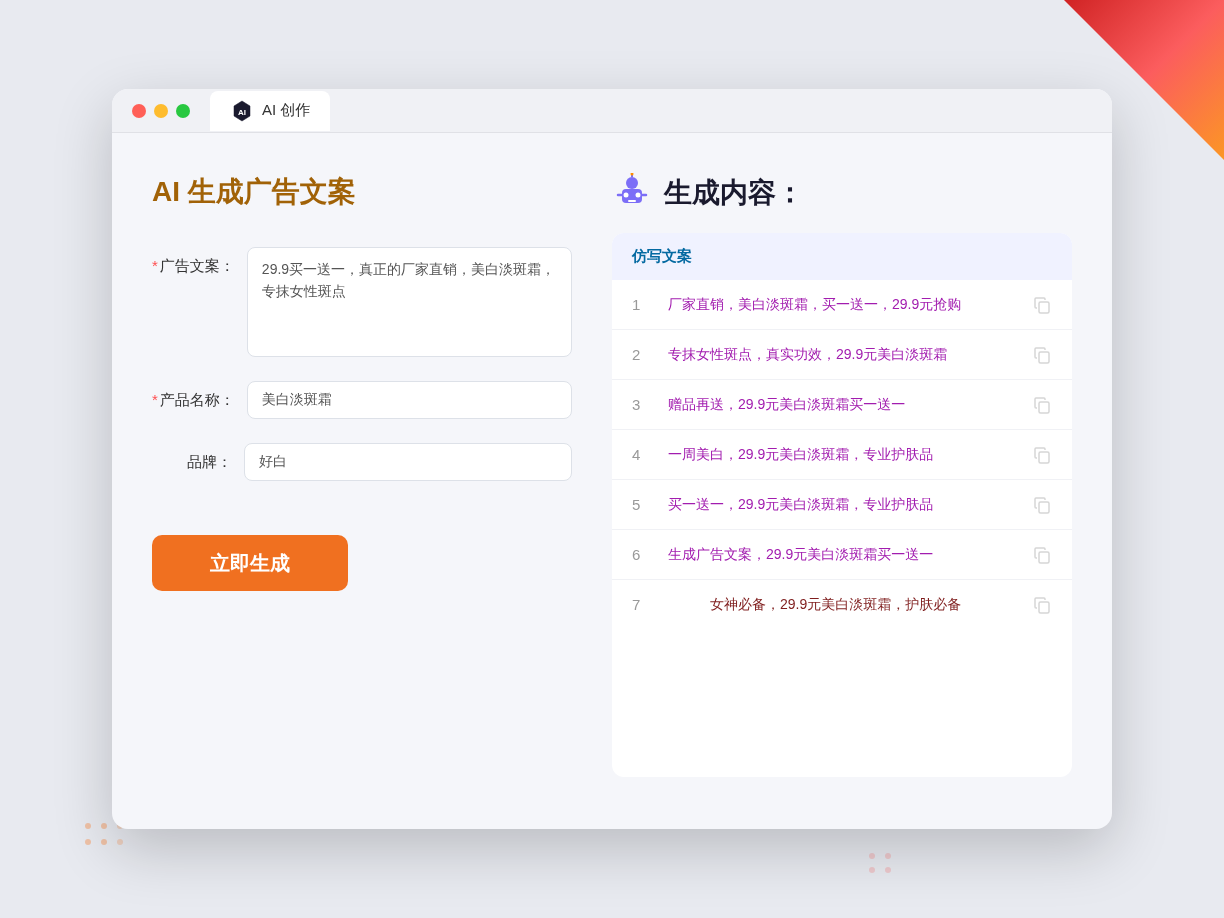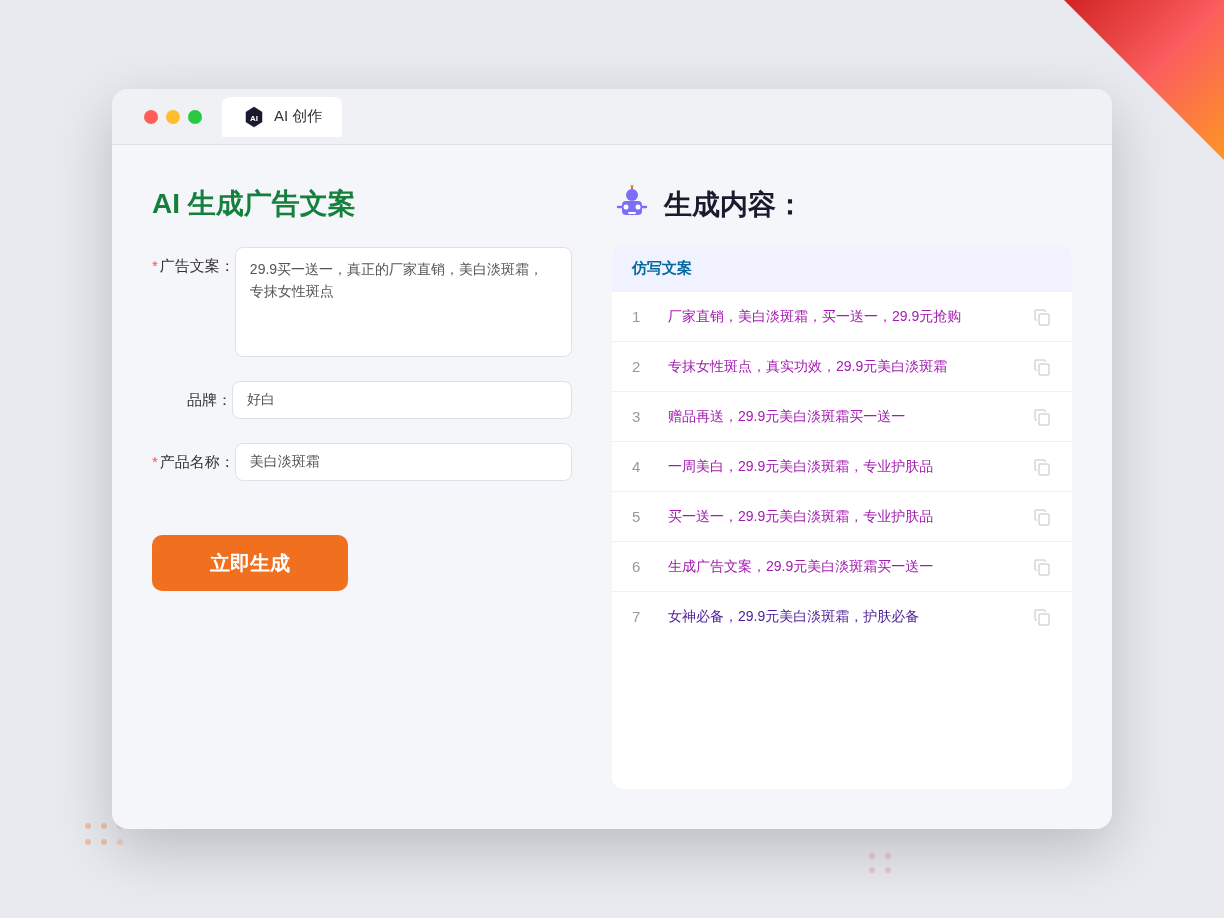--- a/index.html
+++ b/index.html
@@ -47,25 +47,25 @@
       height: 740px;
       background: #f5f6fa;
       border-radius: 16px;
       box-shadow: 0 20px 60px rgba(0,0,0,0.2);
       overflow: hidden;
       position: relative;
     }
 
     
     .title-bar {
-      height: 56px;
+      height: 44px;
       background: #f0f1f5;
       display: flex;
       align-items: center;
-      padding: 0 32px;
+      padding: 0 20px;
       border-bottom: 1px solid #e0e1e6;
     }
 
     .traffic-lights {
       display: flex;
       gap: 8px;
       margin-right: 20px;
     }
     .traffic-light {
       width: 14px;
@@ -103,28 +103,29 @@
     
     .left-panel {
       flex: 0 0 420px;
       display: flex;
       flex-direction: column;
     }
 
     .page-title {
       font-size: 28px;
       font-weight: 700;
-      color: #15803d;
-      margin-bottom: 24px;
+      color: #a16207;
+      margin-bottom: 36px;
     }
 
     .form-group {
       display: flex;
       align-items: flex-start;
       margin-bottom: 24px;
+      gap: 12px;
     }
 
     .form-label {
       font-size: 15px;
       color: #333;
       white-space: nowrap;
       padding-top: 10px;
       min-width: 80px;
       text-align: right;
     }
@@ -225,21 +226,22 @@
     }
 
     .row-text {
       flex: 1;
       font-size: 14px;
       color: #a21caf;
       line-height: 1.5;
     }
 
     .row-text.faded {
-      color: #4c1d95;
+      color: #7f1d1d;
+      margin-left: 42px;
     }
 
     .copy-icon {
       width: 20px;
       height: 20px;
       opacity: 0.4;
       flex-shrink: 0;
     }
   </style>
 </head>
@@ -285,29 +287,29 @@
       <h1 class="page-title">AI 生成广告文案</h1>
 
       <div class="form-group">
         <label class="form-label">
           <span class="required-star">*</span><span>广告文案：</span>
         </label>
         <textarea class="form-input" style="">29.9买一送一，真正的厂家直销，美白淡斑霜，专抹女性斑点</textarea>
       </div>
 
       <div class="form-group">
-        <label class="form-label">品牌：</label>
-        <input class="form-input" type="text" value="好白" style="">
-      </div>
-
-      <div class="form-group">
         <label class="form-label">
           <span class="required-star">*</span><span>产品名称：</span>
         </label>
         <input class="form-input" type="text" value="美白淡斑霜" style="">
+      </div>
+
+      <div class="form-group">
+        <label class="form-label">品牌：</label>
+        <input class="form-input" type="text" value="好白" style="">
       </div>
 
       <button class="generate-btn">立即生成</button>
     </div>
 
     <div class="right-panel">
       <div class="result-header">
 
         <svg class="robot-icon" viewBox="0 0 40 40" fill="none">
           <circle cx="20" cy="10" r="6" fill="#7c6ef7"></circle>

